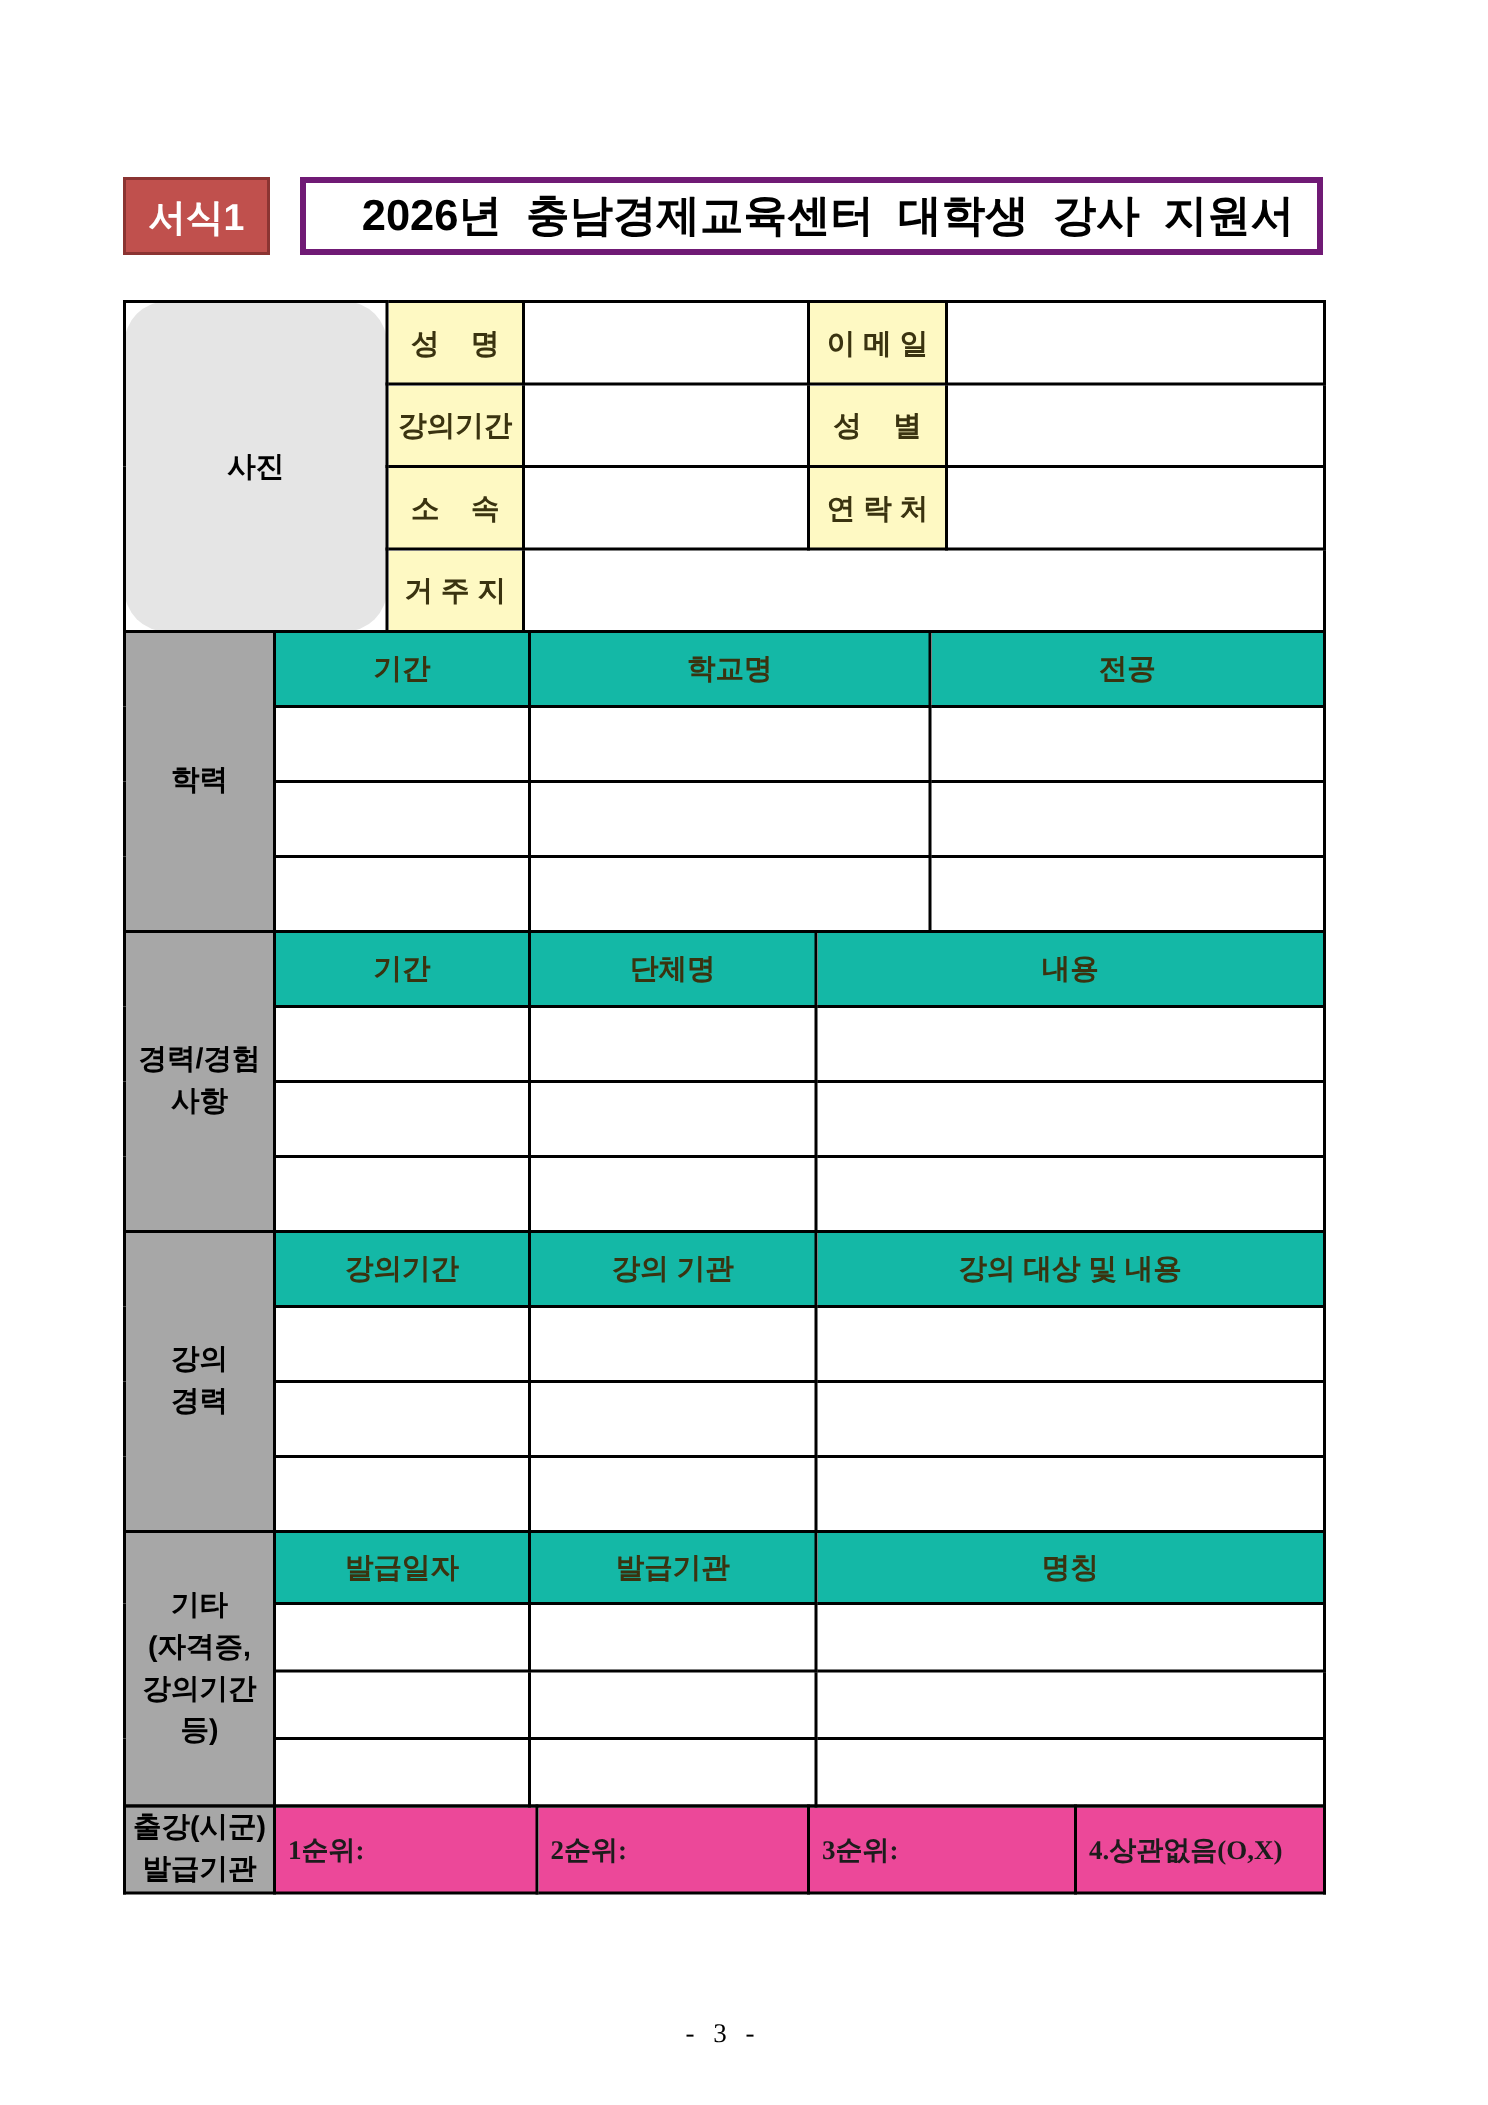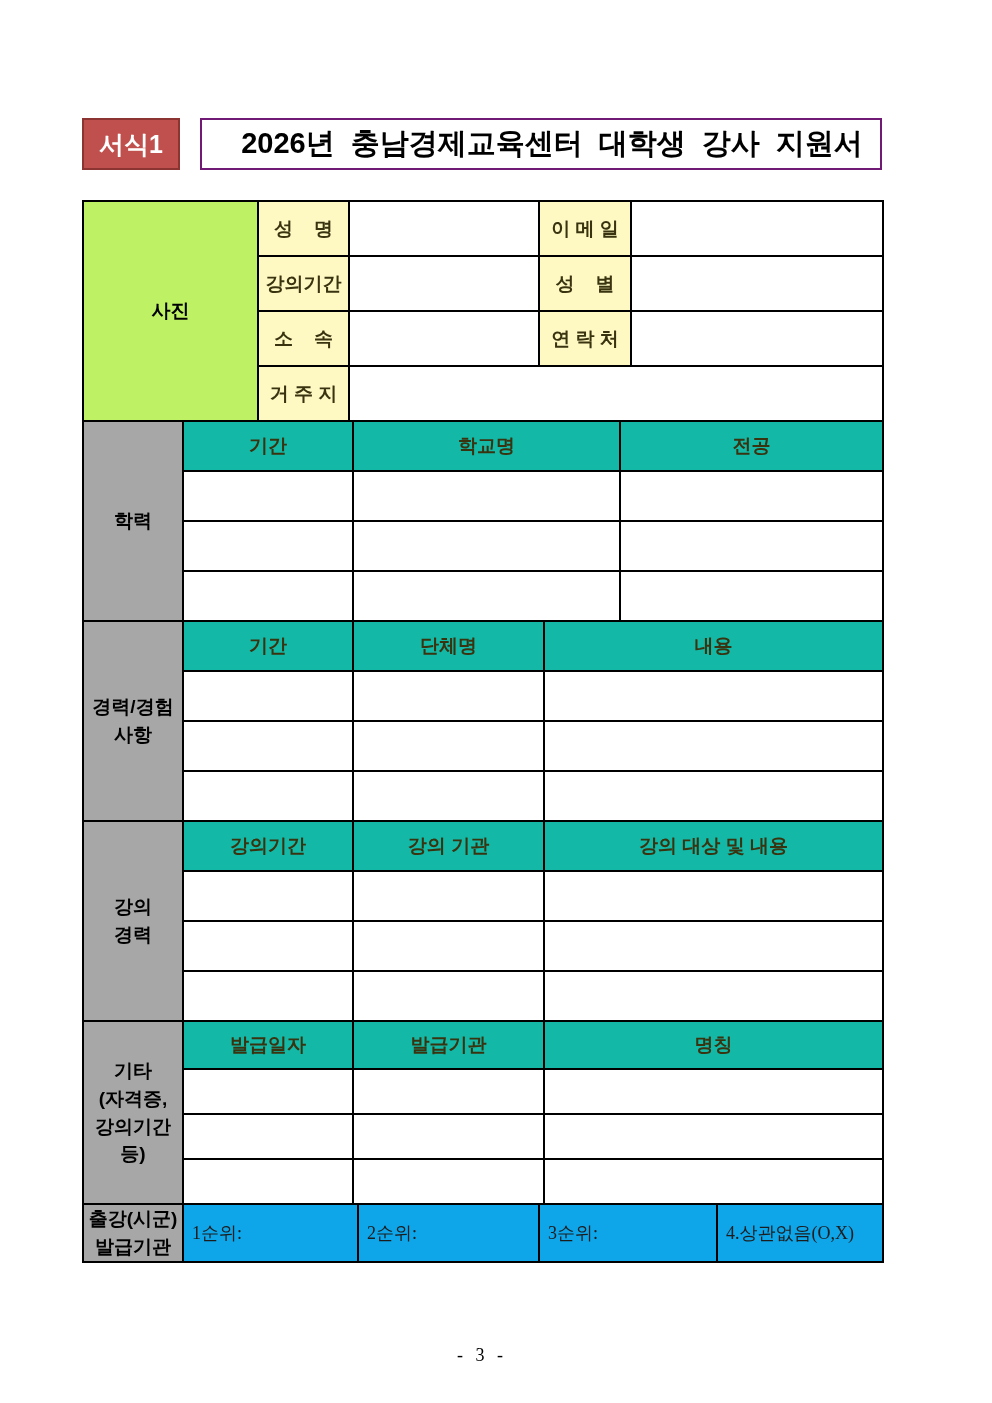--- a/index.html
+++ b/index.html
@@ -26,21 +26,21 @@
   .badge {
     width: 98px; flex: 0 0 98px;
     background: #c0504d;
     border: 2px solid #8b3432;
     color: #ffffff;
     font-weight: bold; font-size: 25px;
     display: flex; align-items: center; justify-content: center;
   }
   .title-box {
     flex: 1;
-    border: 2px solid #701a75;
+    border: 4px solid #701a75;
     display: flex; align-items: center; justify-content: center;
     font-weight: bold; font-size: 29px; color: #000000;
     word-spacing: 8px; letter-spacing: 0px;
     white-space: nowrap;
     padding-left: 22px;
   }
 
   
   table {
     border-collapse: collapse;
@@ -63,35 +63,35 @@
     background: #14b8a6;
     font-weight: bold; font-size: 19px; color: #3a3310;
     white-space: pre-wrap;
   }
   .side {                      
     background: #a7a7a7;
     font-weight: bold; font-size: 19px; color: #000000;
     white-space: pre-line; line-height: 1.45;
   }
   .photo {
-    background: #bef264;
-    font-weight: bold; font-size: 19px; color: #000000;
+    background: #e5e5e5;
+    font-weight: bold; font-size: 19px; color: #000000; border-radius: 28px;
   }
   .blank { background: #ffffff; }
 
   .top-tbl td { height: 55px; }
   .edu-tbl td, .exp-tbl td, .lec-tbl td { height: 50px; }
   .etc-tbl .hdr { height: 48px; }
   .etc-tbl .blank { height: 45px; }
   .region-tbl td { height: 58px; }
   .region-cell {
     font-family: "Liberation Serif", serif;
     font-size: 18px; color: #1c1c1c;
     text-align: left; padding-left: 8px;
-    background: #0ea5e9; font-weight: normal;
+    background: #ec4899; font-weight: bold;
   }
 
   .page-number {
     margin-top: 82px;
     text-align: center;
     font-family: "Liberation Serif", serif;
     font-size: 18px; color: #000000;
     letter-spacing: 4px;
   }
 </style>

